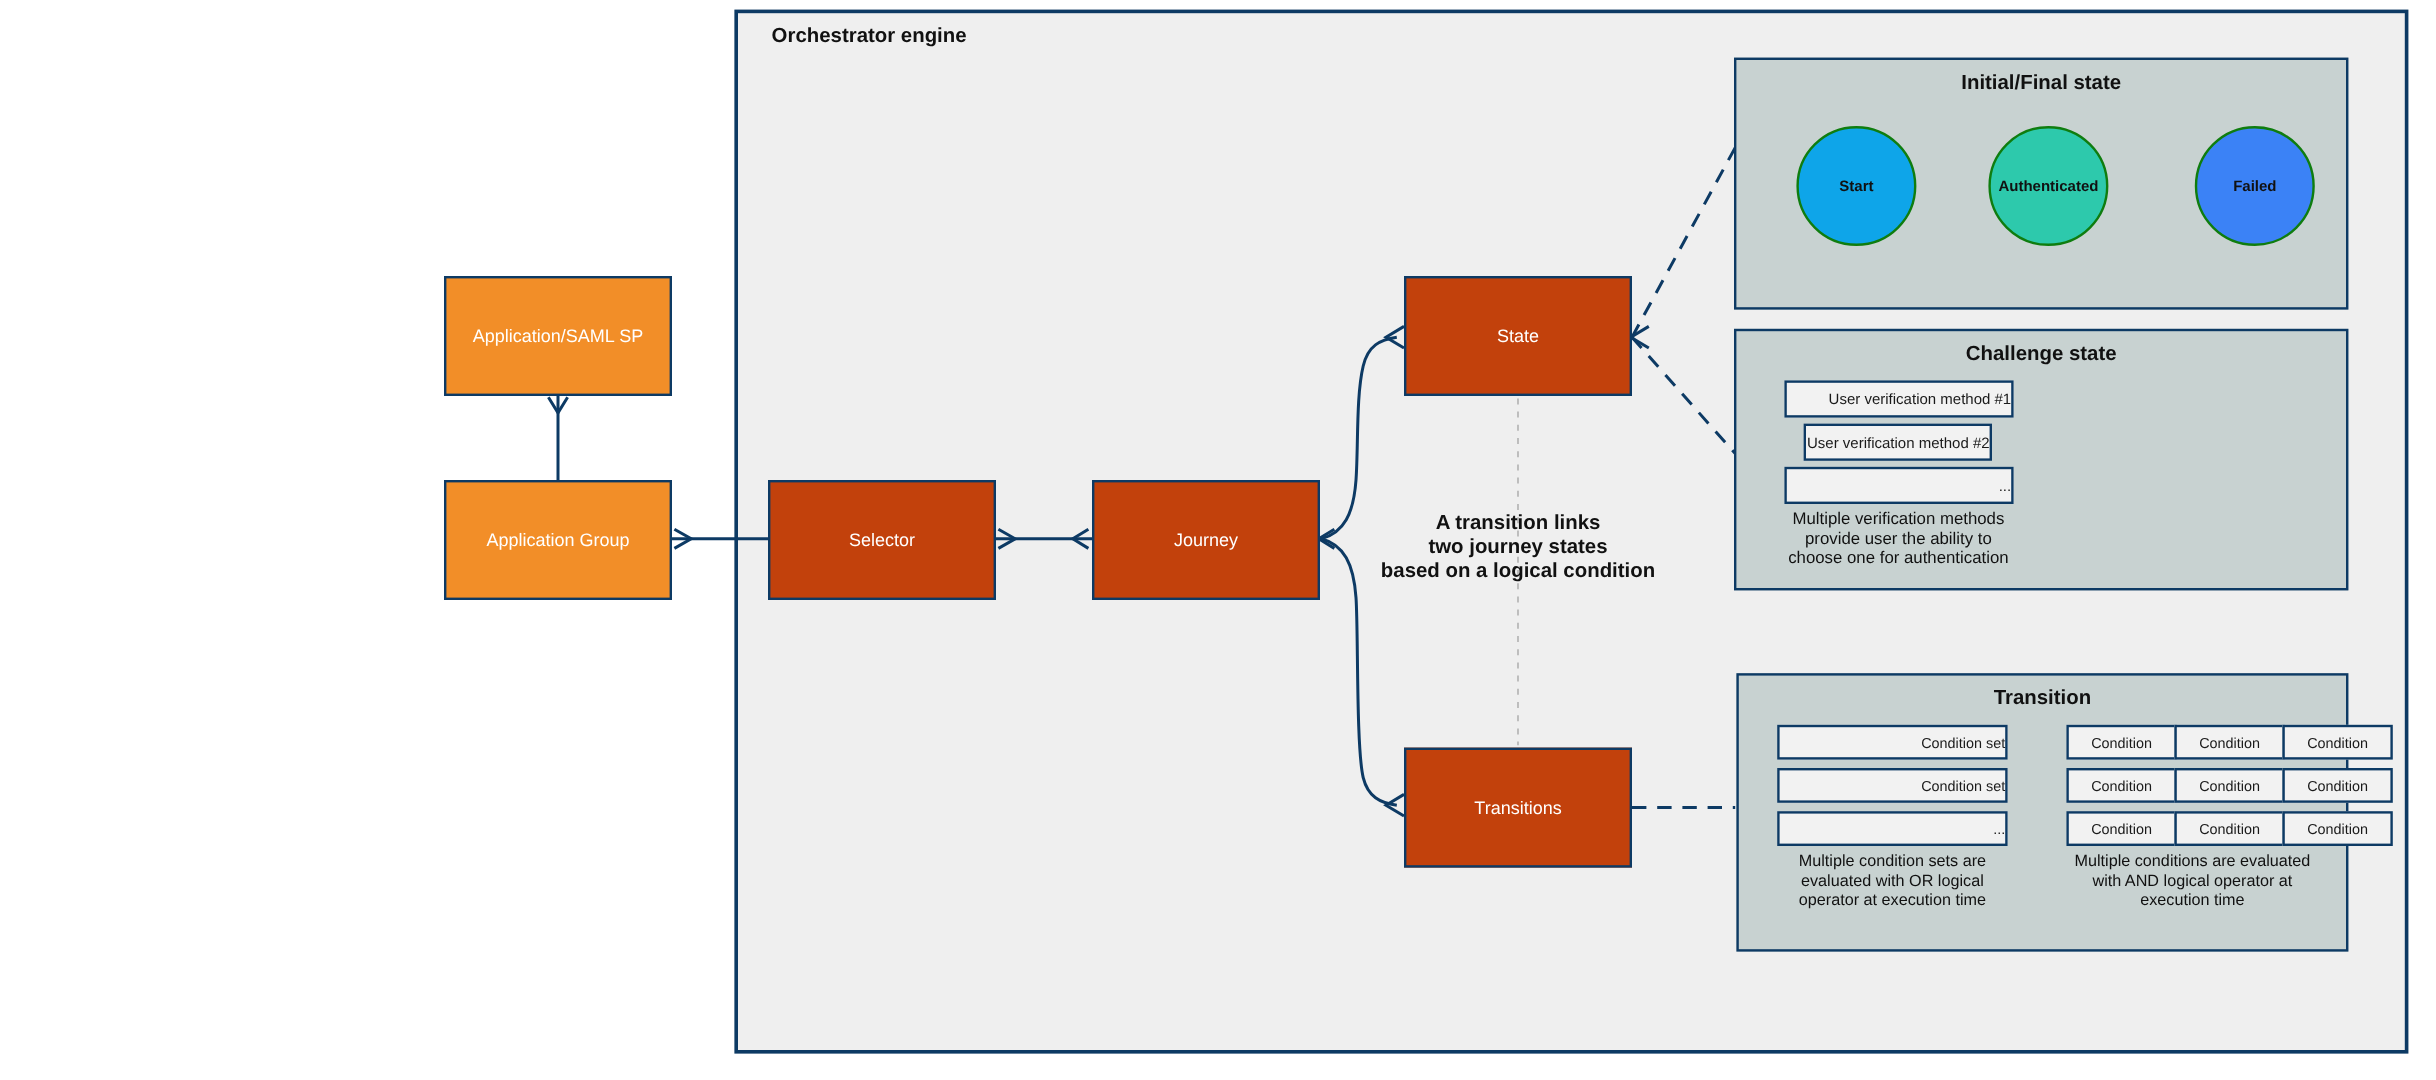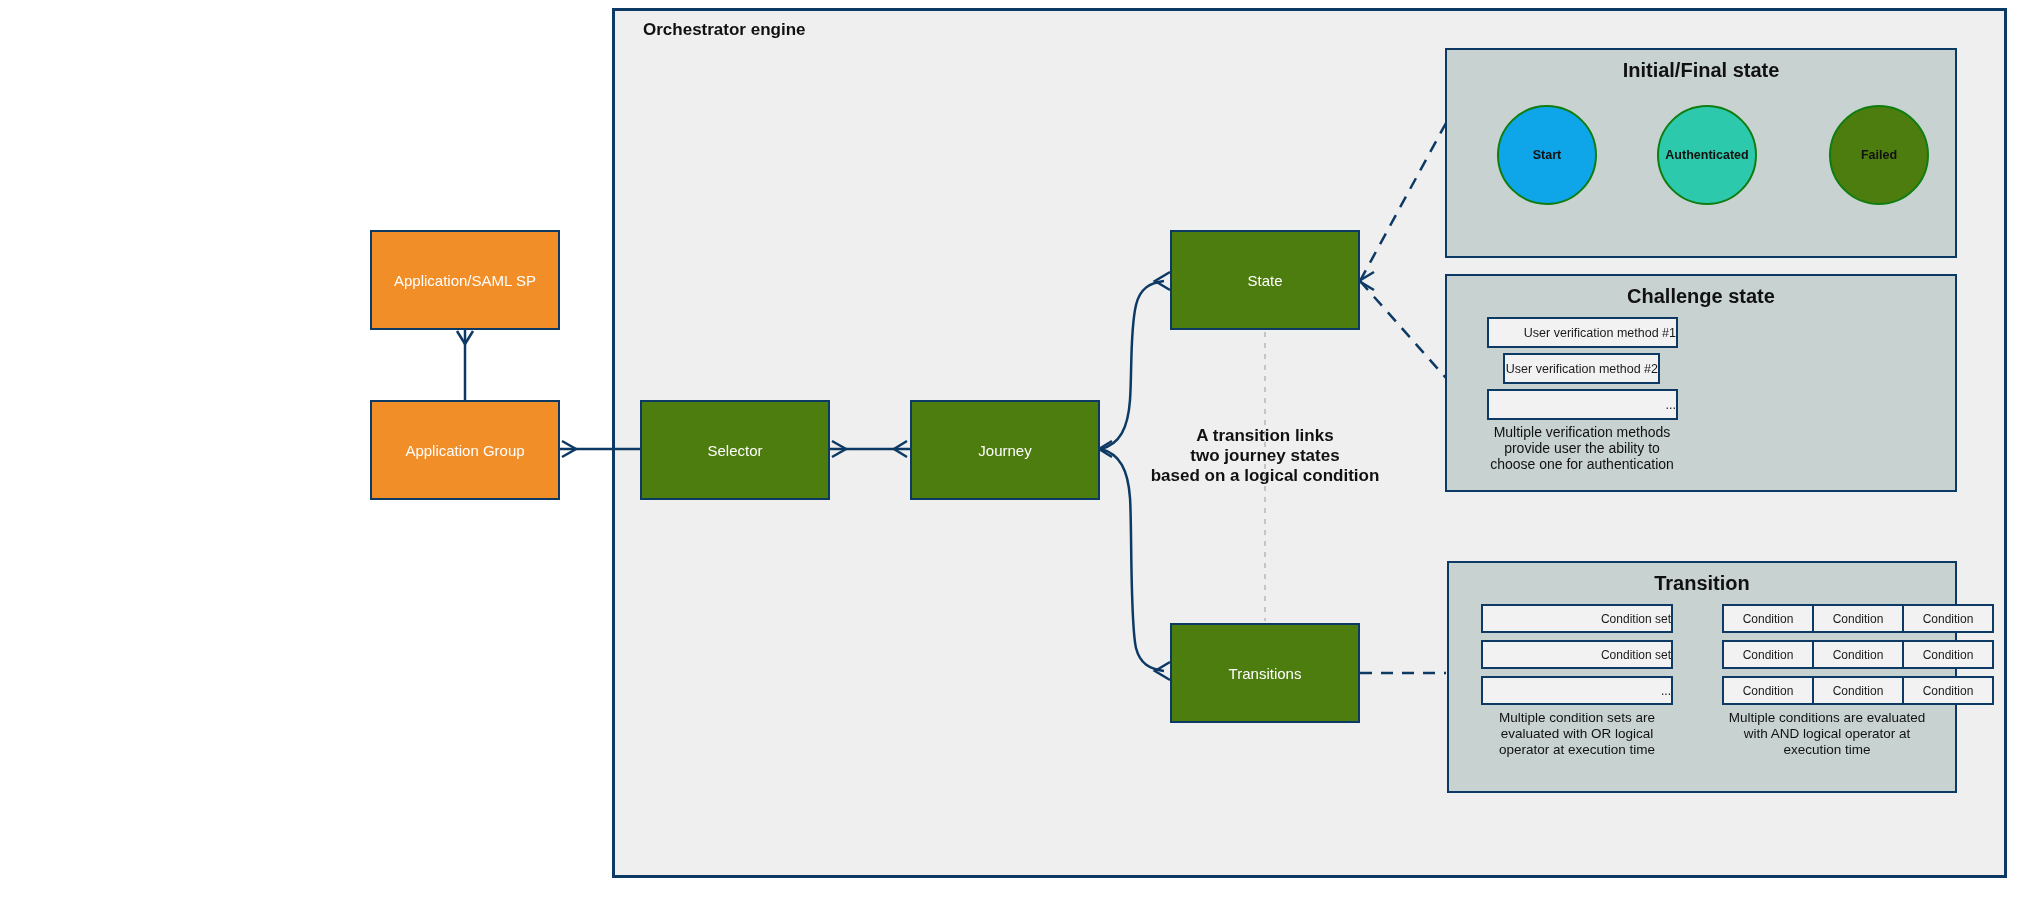--- a/index.html
+++ b/index.html
@@ -14,31 +14,31 @@
   }
   .engine-title{
     position:absolute;left:643px;top:20px;font-size:17px;font-weight:bold;color:#111;z-index:3;
   }
   .node{
     position:absolute;width:190px;height:100px;box-sizing:border-box;
     border:2px solid #0d3a64;display:flex;align-items:center;justify-content:center;
     text-align:center;font-size:15px;color:#ffffff;z-index:2;
   }
   .node.orange{background:#f28e28;}
-  .node.blue{background:#4d7c0f;}
+  .node.blue{background:#c2410c;}
   .annotation{
     position:absolute;left:1090px;top:426px;width:350px;text-align:center;
     font-size:17px;font-weight:bold;line-height:20px;white-space:pre-line;z-index:3;color:#111;
   }
   .panel{
     position:absolute;background:#c8d2d1;border:2px solid #0d3a64;box-sizing:border-box;z-index:2;
   }
   .panel-title{
     position:absolute;left:0;top:9px;width:100%;text-align:center;
-    font-size:20px;font-weight:bold;color:#111;
+    font-size:17px;font-weight:bold;color:#111;
   }
   .state-circle{
     position:absolute;width:100px;height:100px;border-radius:50%;
     border:2.5px solid #0f7d0f;box-sizing:border-box;
     display:flex;align-items:center;justify-content:center;
     font-size:12.5px;font-weight:bold;color:#111;text-align:center;
   }
   .inner-box{
     position:absolute;background:#f2f2f2;border:2px solid #0d3a64;box-sizing:border-box;
     display:flex;align-items:center;justify-content:flex-end;
@@ -121,21 +121,21 @@
 based on a logical condition</div>
 
   <div class="panel" style="left:1445px;top:48px;width:512px;height:210px;">
     <div class="panel-title">Initial/Final state</div>
     <div class="state-circle" style="left: 50px; top: 55px; background-color: #0ea5e9;">
       <span>Start</span>
     </div>
     <div class="state-circle" style="left: 210px; top: 55px; background-color: rgb(45, 201, 172);">
       <span>Authenticated</span>
     </div>
-    <div class="state-circle" style="left: 382px; top: 55px; background-color: #4d7c0f;">
+    <div class="state-circle" style="left: 382px; top: 55px; background-color: #3b82f6;">
       <span>Failed</span>
     </div>
   </div>
 
   <div class="panel" style="left:1445px;top:274px;width:512px;height:218px;">
     <div class="panel-title">Challenge state</div>
     <div class="inner-box" style="left:40px;top:41px;width:191px;height:31px;">
       <span>User verification method #1</span>
     </div>
     <div class="inner-box" style="left:56px;top:77px;width:157px;height:31px;">

